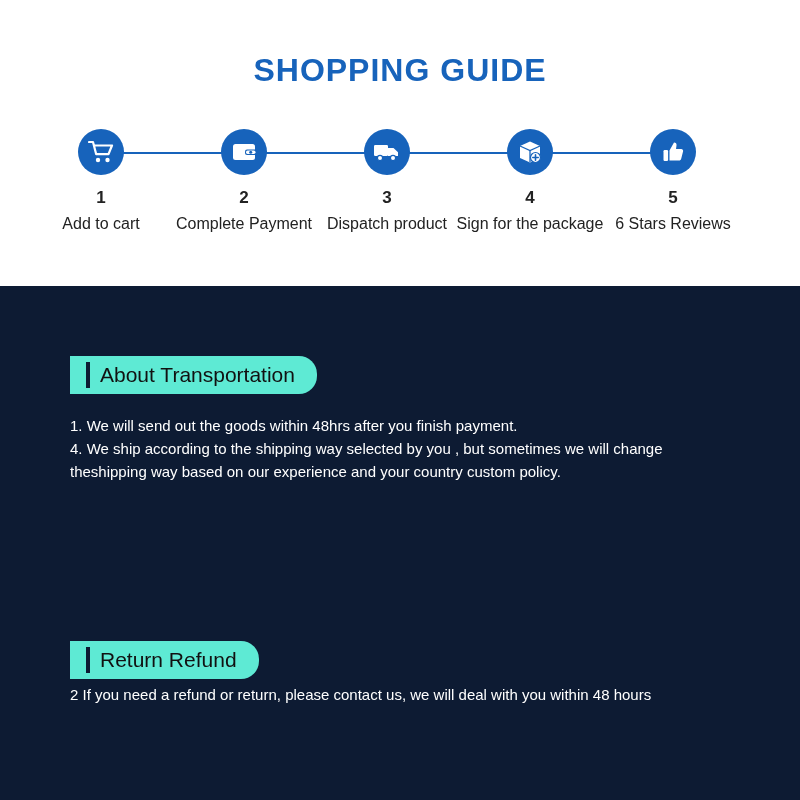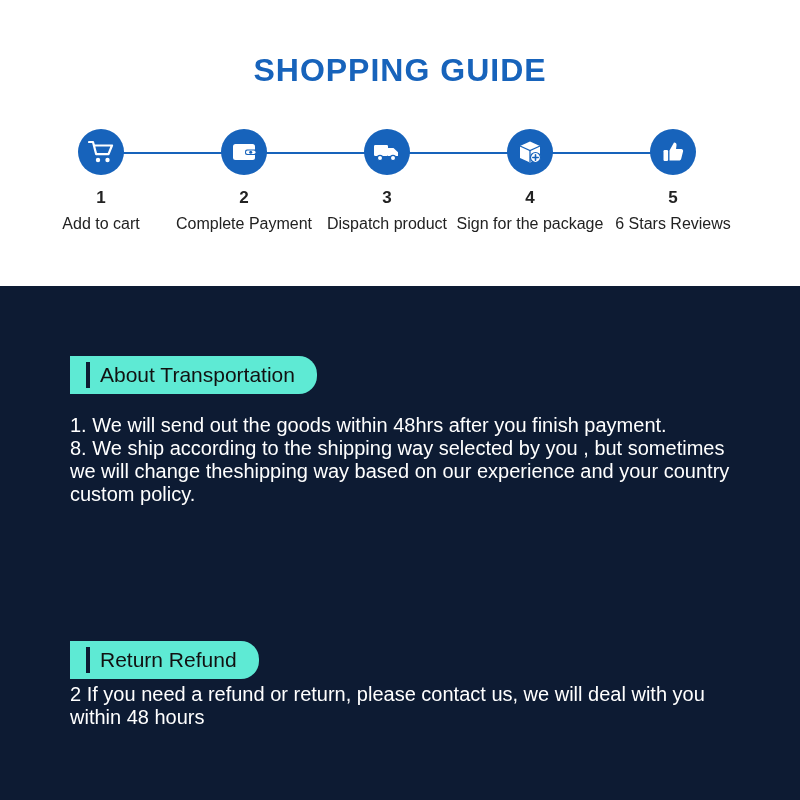--- a/index.html
+++ b/index.html
@@ -119,21 +119,21 @@
     white-space: nowrap;
   }
   .tag-transport { left: 70px; top: 70px; }
   .tag-refund { left: 70px; top: 355px; }
 
   .body-text {
     position: absolute;
     left: 70px;
     width: 660px;
     color: #ffffff;
-    font-size: 20px;
+    font-size: 15px;
     line-height: 23px;
   }
   .body-transport { top: 128px; }
   .body-refund { top: 397px; }
   .body-text p { margin: 0 0 0 0; }
 </style>
 </head>
 <body>
 
 <div class="page">
@@ -211,21 +211,21 @@
 
   <section class="dark-section">
 
     <div class="tag tag-transport">
       <span class="tag-bar"></span>
       <span class="tag-text">About Transportation</span>
     </div>
 
     <div class="body-text body-transport">
       <p>1. We will send out the goods within 48hrs after you finish payment.</p>
-      <p>8. We ship according to the shipping way selected by you , but sometimes we will change theshipping way based on our experience and your country custom policy.</p>
+      <p>4. We ship according to the shipping way selected by you , but sometimes we will change theshipping way based on our experience and your country custom policy.</p>
     </div>
 
     <div class="tag tag-refund">
       <span class="tag-bar"></span>
       <span class="tag-text">Return Refund</span>
     </div>
 
     <div class="body-text body-refund">
       <p>2 If you need a refund or return, please contact us, we will deal with you within 48 hours</p>
     </div>

